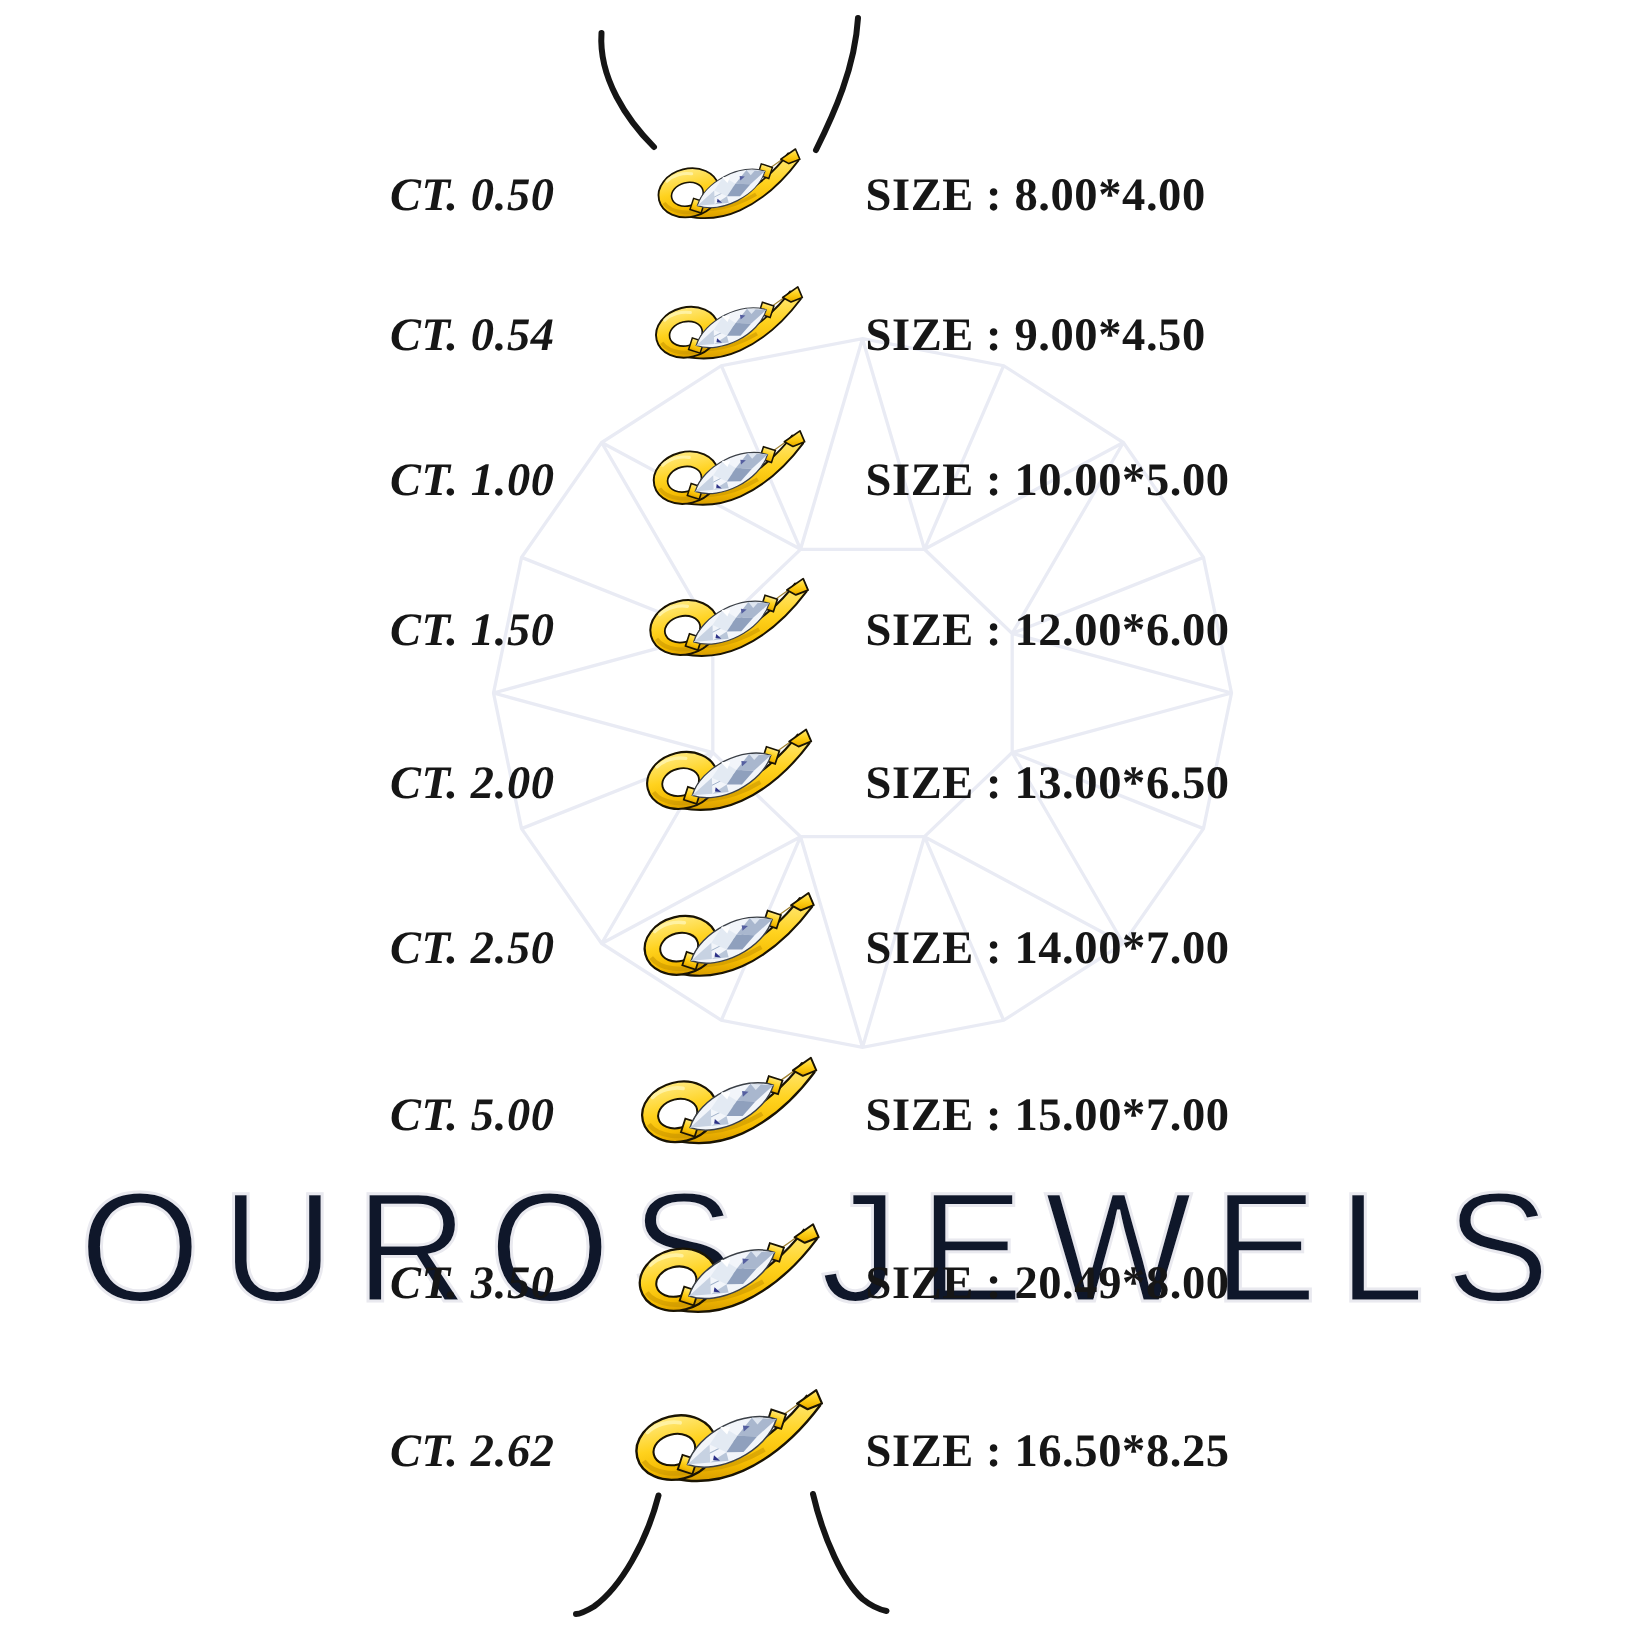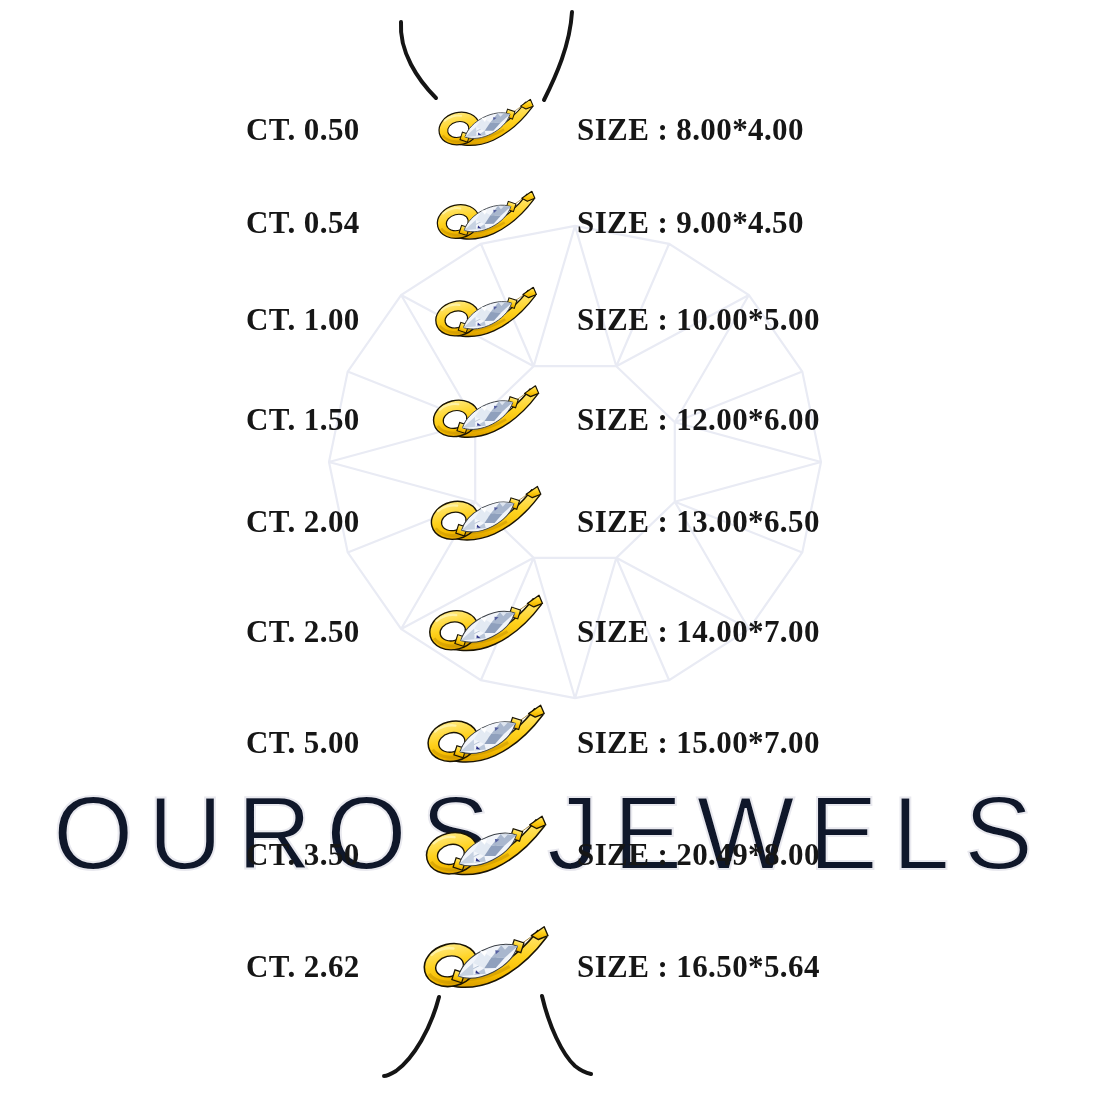--- a/index.html
+++ b/index.html
@@ -16,21 +16,21 @@
     white-space:nowrap;user-select:none;
   }
   .chain-svg{position:absolute;left:0;top:0;}
   
   .row{position:absolute;left:0;width:1100px;height:0;}
   .ct-label,.size-label{
     position:absolute;transform:translateY(-50%);
     font-family:"Liberation Serif",serif;font-weight:bold;font-size:31px;
     color:#161616;letter-spacing:0.4px;white-space:nowrap;
   }
-  .ct-label{left:246px;}
+  .ct-label{left:260px;font-style:italic;}
   .size-label{left:577px;}
   .pendant-wrap{position:absolute;left:486px;transform:translate(-50%,-52%);line-height:0;}
   .defs-holder{position:absolute;width:0;height:0;overflow:hidden;}
 </style>
 </head>
 <body>
 
 <div class="stage">
 
   <svg class="defs-holder" aria-hidden="true">
@@ -170,17 +170,17 @@
       <span class="size-label">SIZE : 20.49*8.00</span>
     </div>
 
     <div class="row" style="top: 967px;">
       <span class="ct-label">CT. 2.62</span>
       <span class="pendant-wrap">
         <svg class="psvg" width="147" height="80">
             <use href="#pendant-symbol"></use>
           </svg>
       </span>
-      <span class="size-label">SIZE : 16.50*5.64</span>
+      <span class="size-label">SIZE : 16.50*8.25</span>
     </div>
   </div>
 
 </div>
 
 </body></html>

